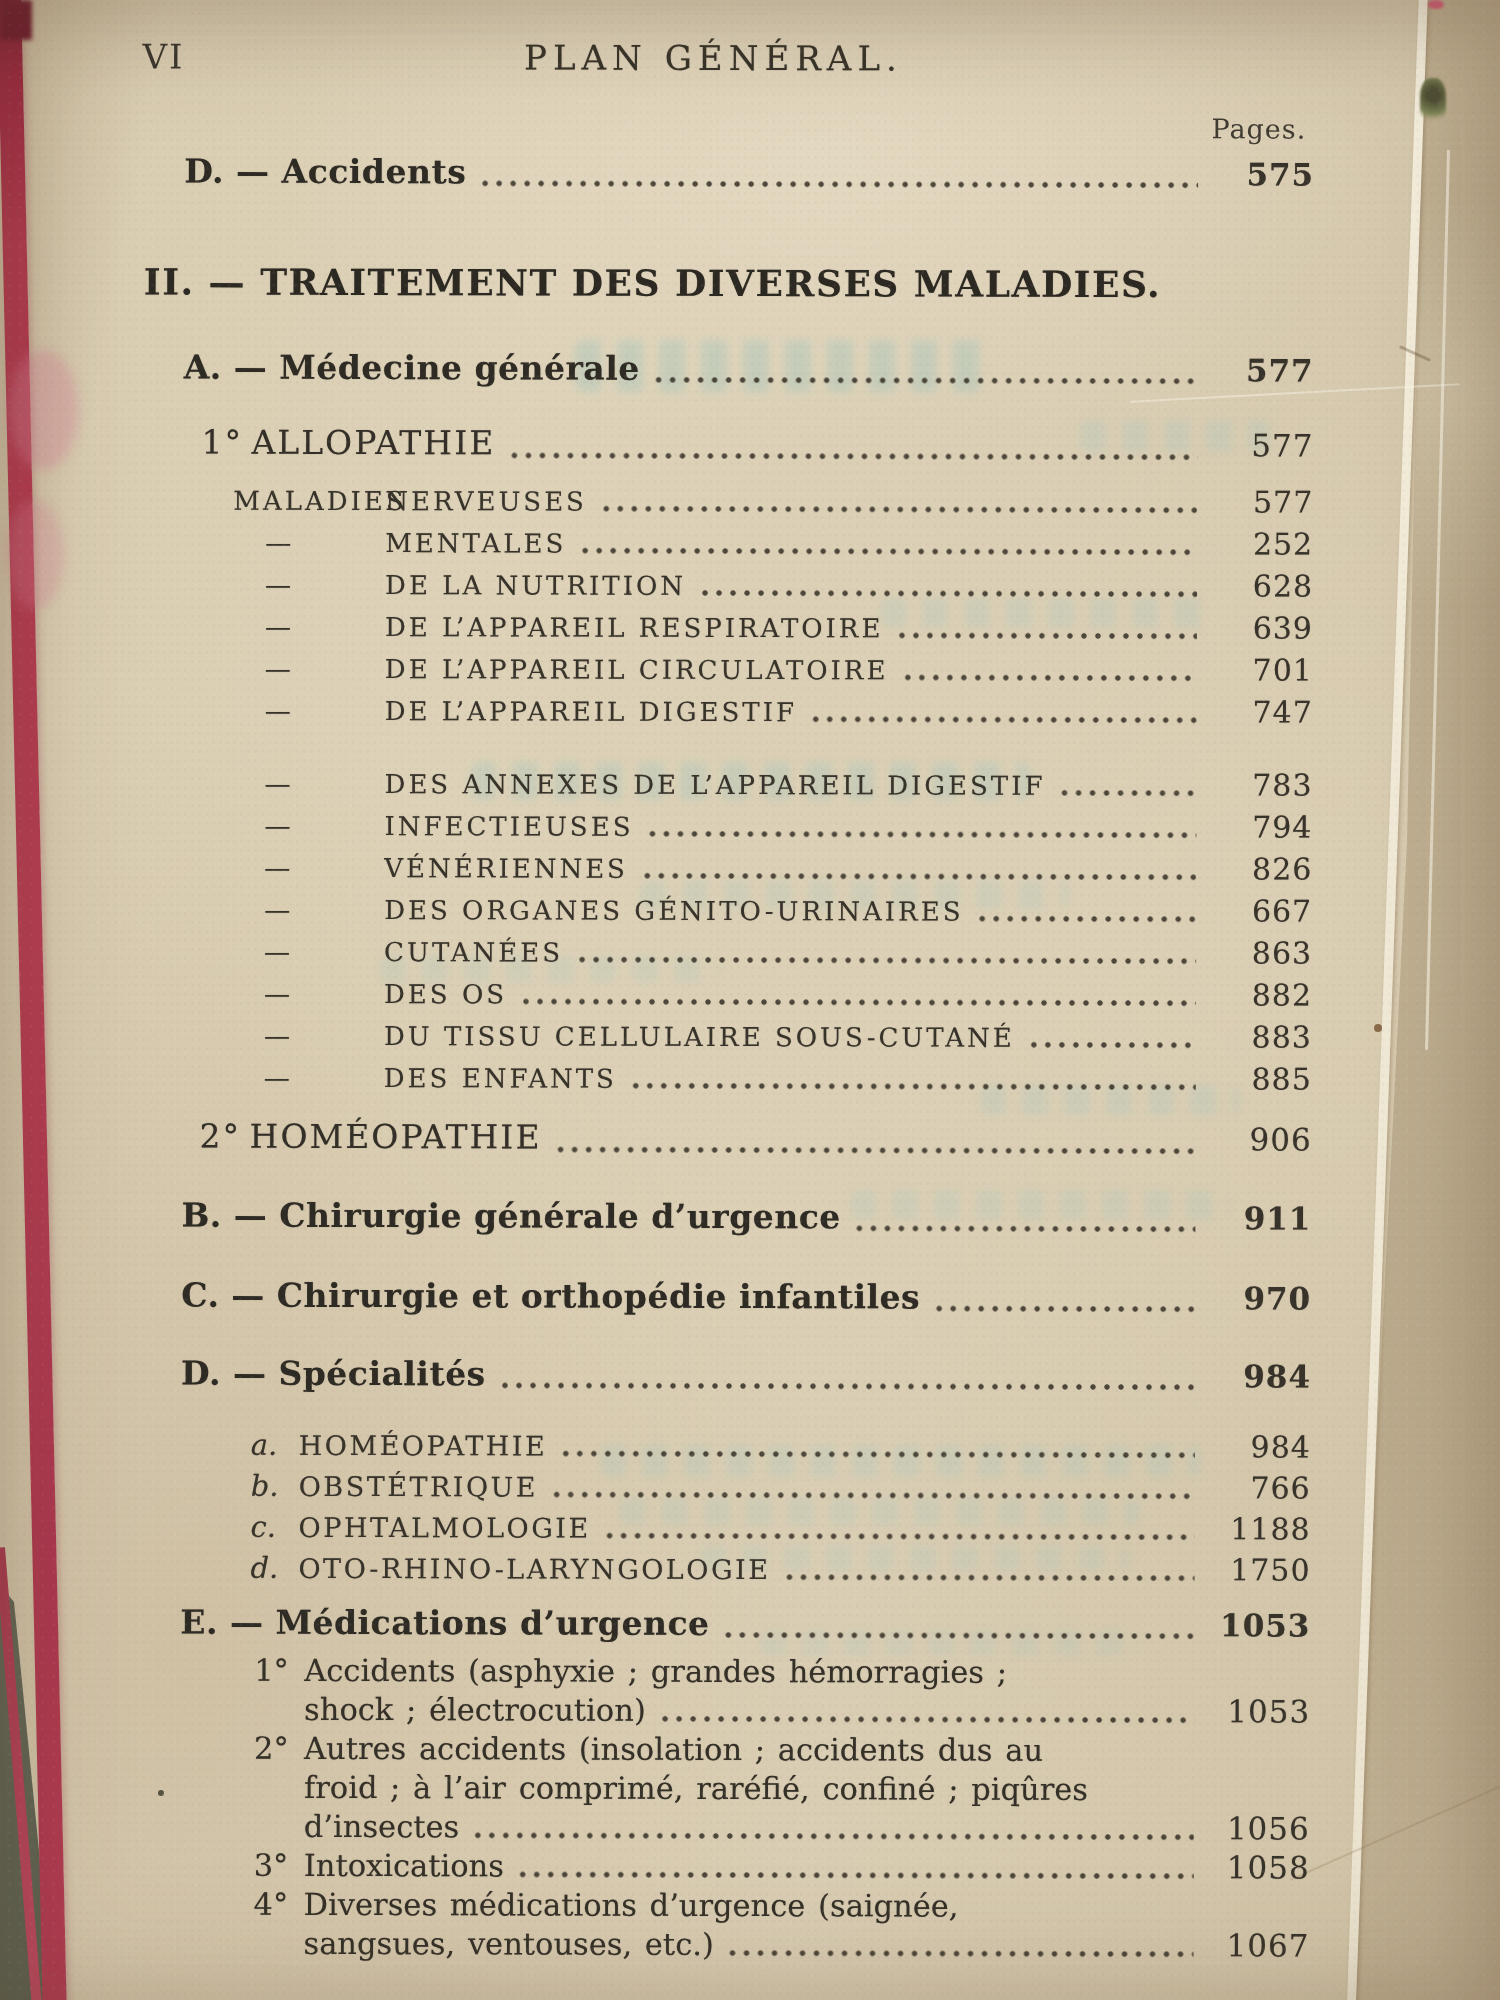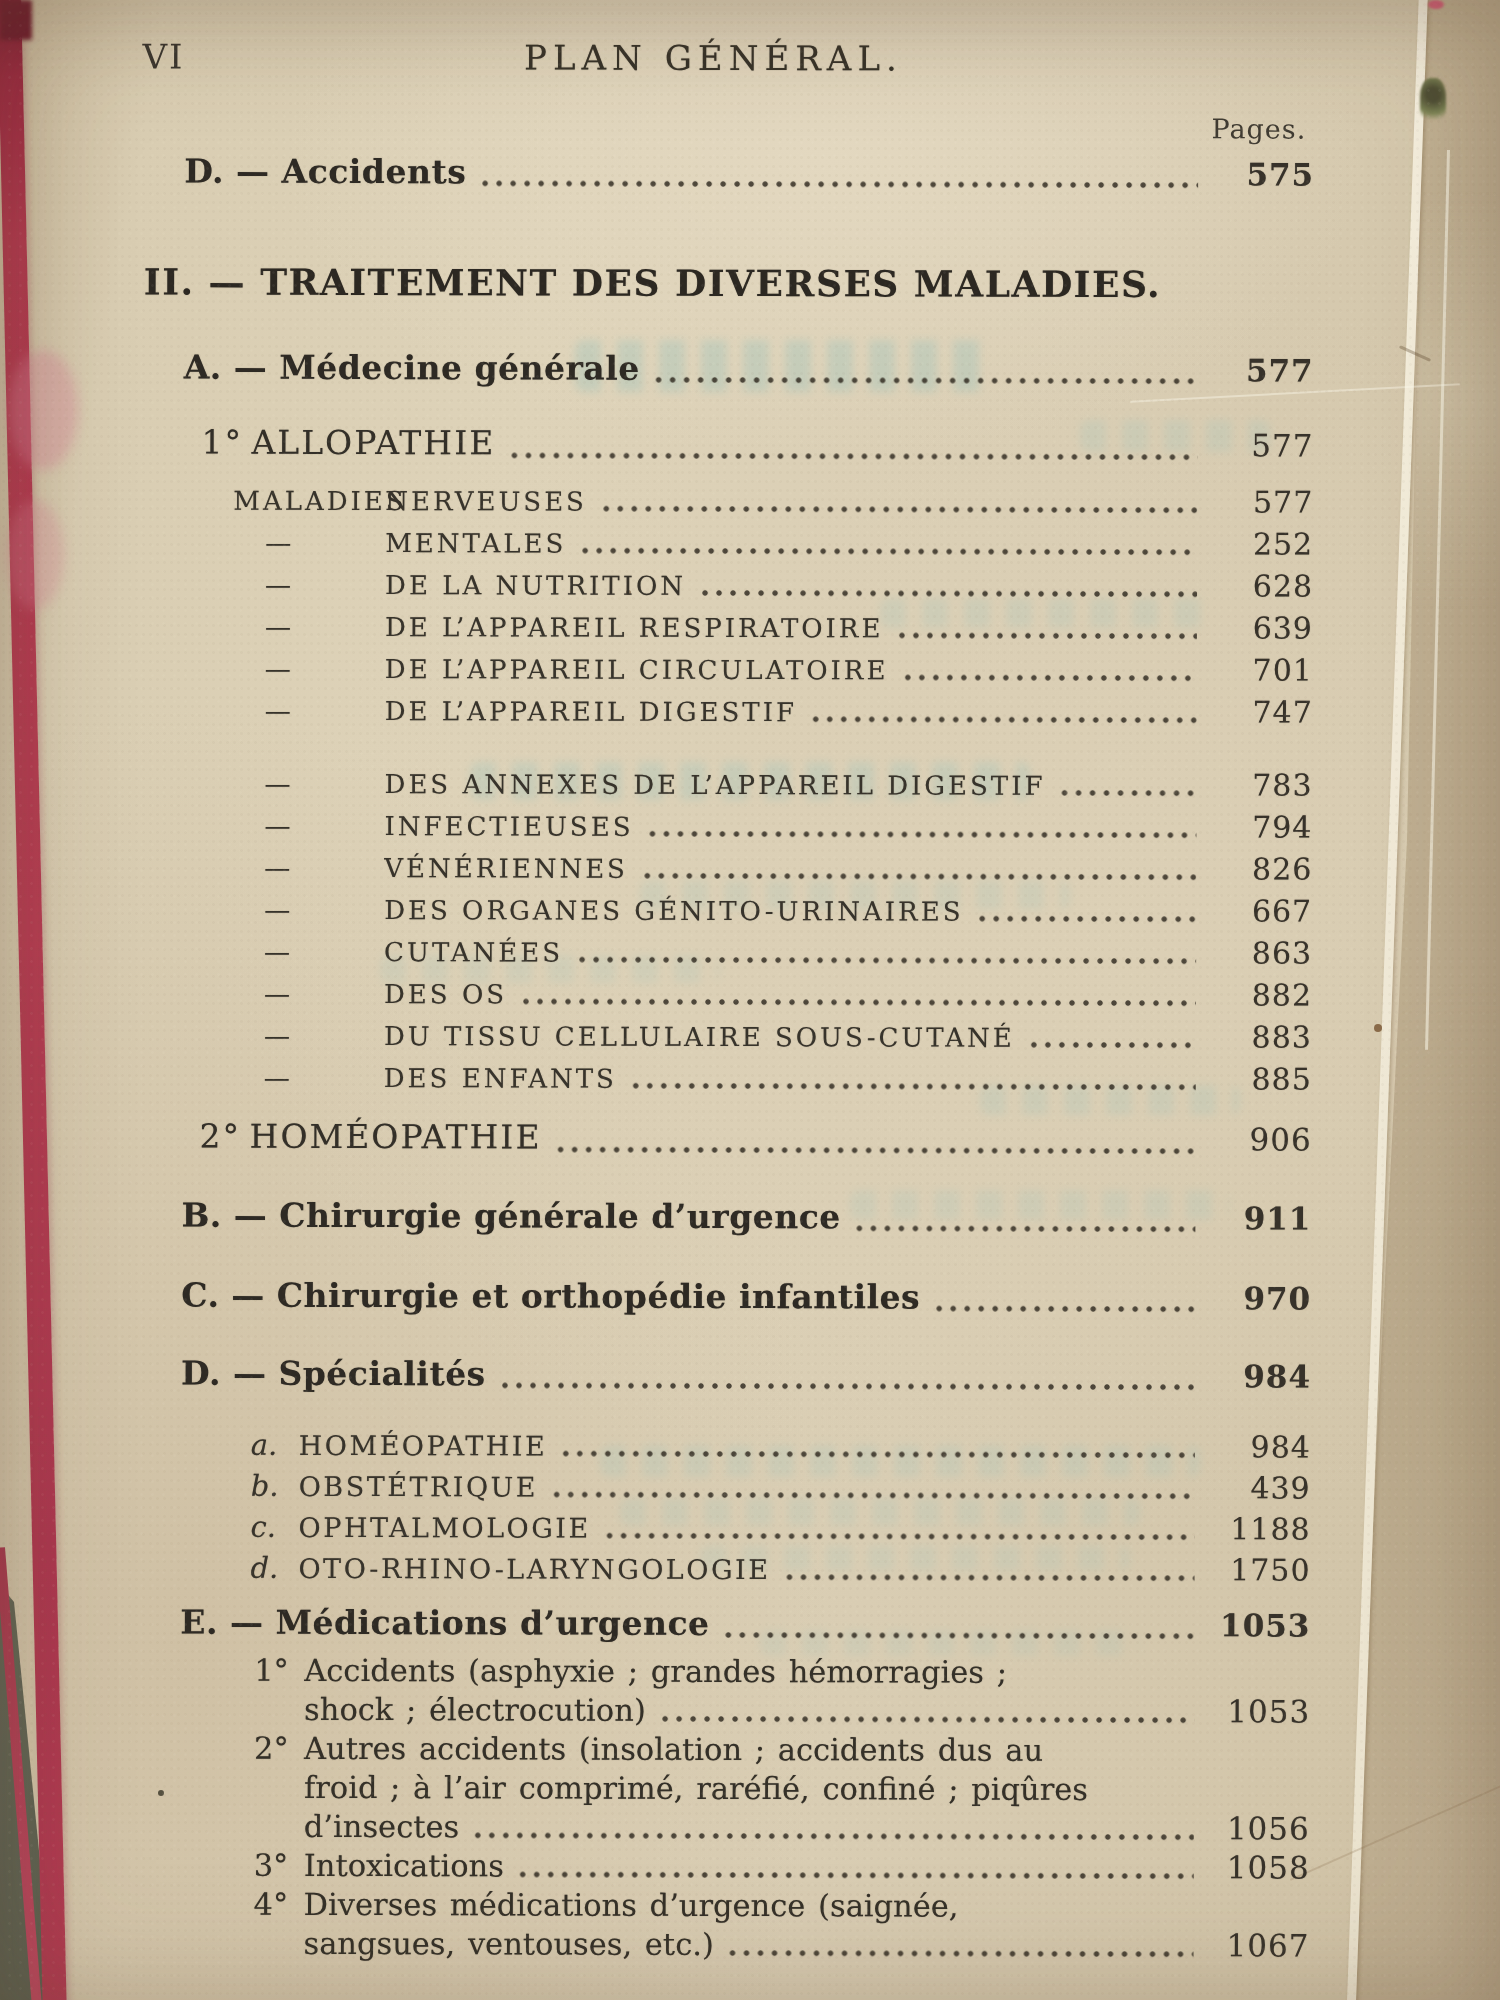--- a/index.html
+++ b/index.html
@@ -266,21 +266,21 @@
         <div class="row kind-spec" style="margin-top: 30px;">
           <span class="mk">a.</span>
           <span class="lbl">HOMÉOPATHIE</span>
           <span class="leader"></span>
           <span class="pnum">984</span>
         </div>
         <div class="row kind-spec" style="margin-top: 3px;">
           <span class="mk">b.</span>
           <span class="lbl">OBSTÉTRIQUE</span>
           <span class="leader"></span>
-          <span class="pnum">439</span>
+          <span class="pnum">766</span>
         </div>
         <div class="row kind-spec" style="margin-top: 3px;">
           <span class="mk">c.</span>
           <span class="lbl">OPHTALMOLOGIE</span>
           <span class="leader"></span>
           <span class="pnum">1188</span>
         </div>
         <div class="row kind-spec" style="margin-top: 3px;">
           <span class="mk">d.</span>
           <span class="lbl">OTO-RHINO-LARYNGOLOGIE</span>

